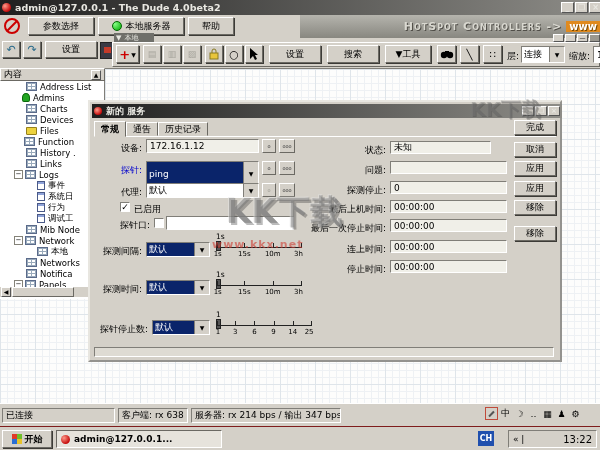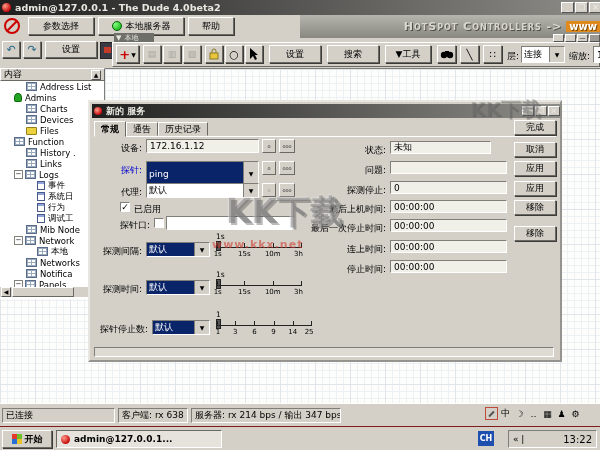--- a/index.html
+++ b/index.html
@@ -169,37 +169,37 @@
 <div class="abs" style="left:0;top:68px;width:105px;height:231px;background:#fff;border-right:1px solid #807e78;box-sizing:border-box">
   <div class="abs" style="left:0;top:0;width:105px;height:13px;background:#d4d0c8;border:1px solid;border-color:#fff #6b6963 #6b6963 #fff;box-sizing:border-box;display:flex;align-items:center;padding:0 3px">
     <span style="flex:1">内容</span>
     <span class="wbtn" style="width:10px;height:10px;font-size:6px;line-height:8px">▲</span>
   </div>
   <div class="abs" style="left:0;top:13px;width:96px;height:208px;overflow:hidden">
     <div class="trow" style="padding-left:26px">
         <span class="ticn t-table"></span>
         <span>Address List</span>
       </div>
-    <div class="trow" style="padding-left:14px">
+    <div class="trow" style="padding-left:22px">
         <span class="ticn t-person"></span>
         <span>Admins</span>
       </div>
     <div class="trow" style="padding-left:26px">
         <span class="ticn t-table"></span>
         <span>Charts</span>
       </div>
     <div class="trow" style="padding-left:26px">
         <span class="ticn t-table"></span>
         <span>Devices</span>
       </div>
     <div class="trow" style="padding-left:26px">
         <span class="ticn t-files"></span>
         <span>Files</span>
       </div>
-    <div class="trow" style="padding-left:14px">
+    <div class="trow" style="padding-left:24px">
         <span class="ticn t-table"></span>
         <span>Function</span>
       </div>
     <div class="trow" style="padding-left:26px">
         <span class="ticn t-table"></span>
         <span>History .</span>
       </div>
     <div class="trow" style="padding-left:26px">
         <span class="ticn t-table"></span>
         <span>Links</span>

